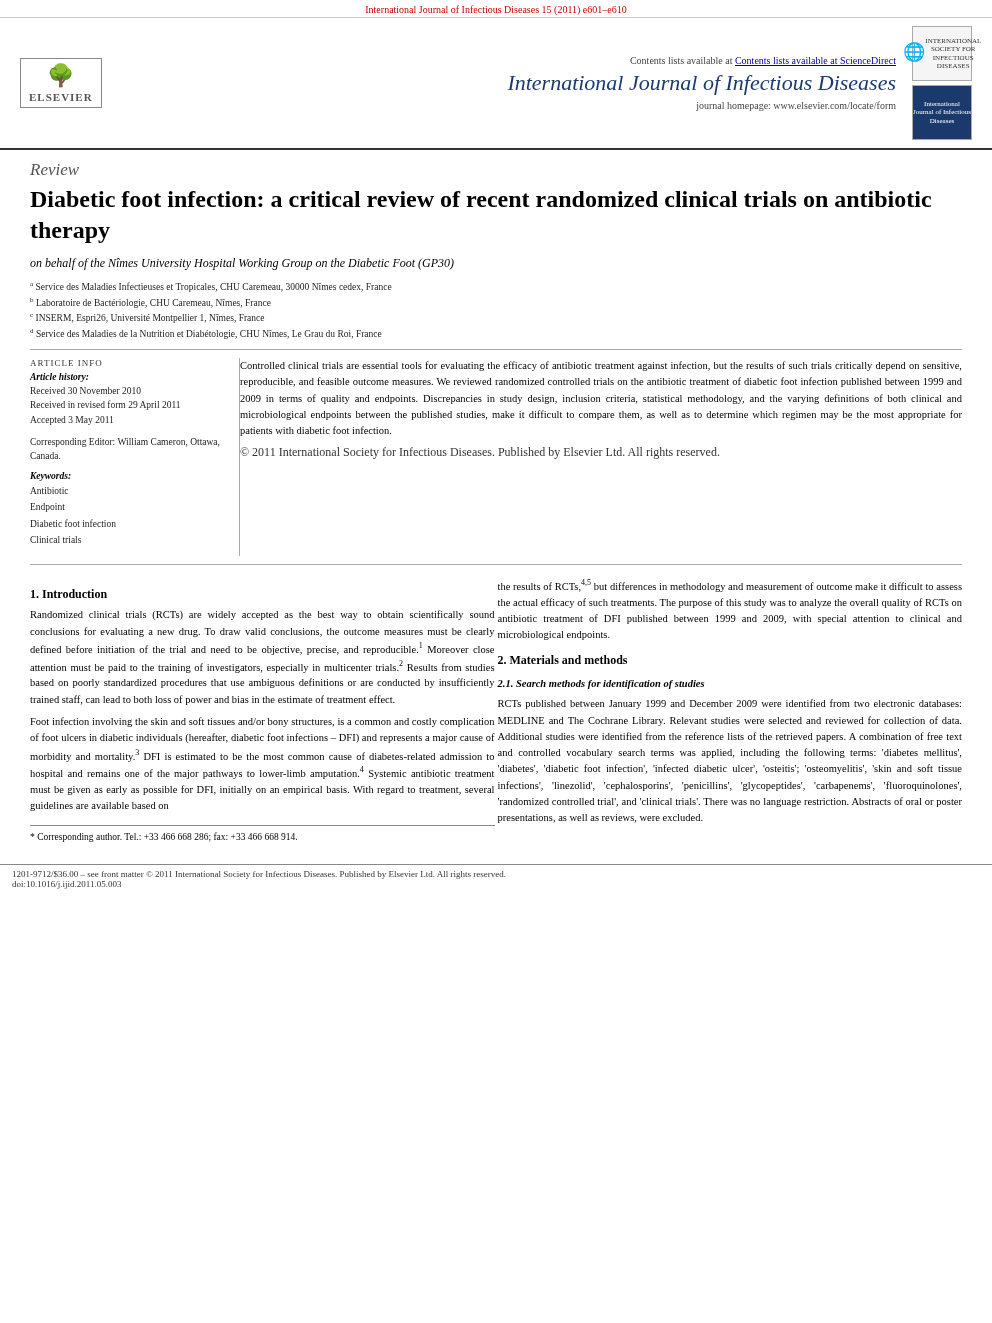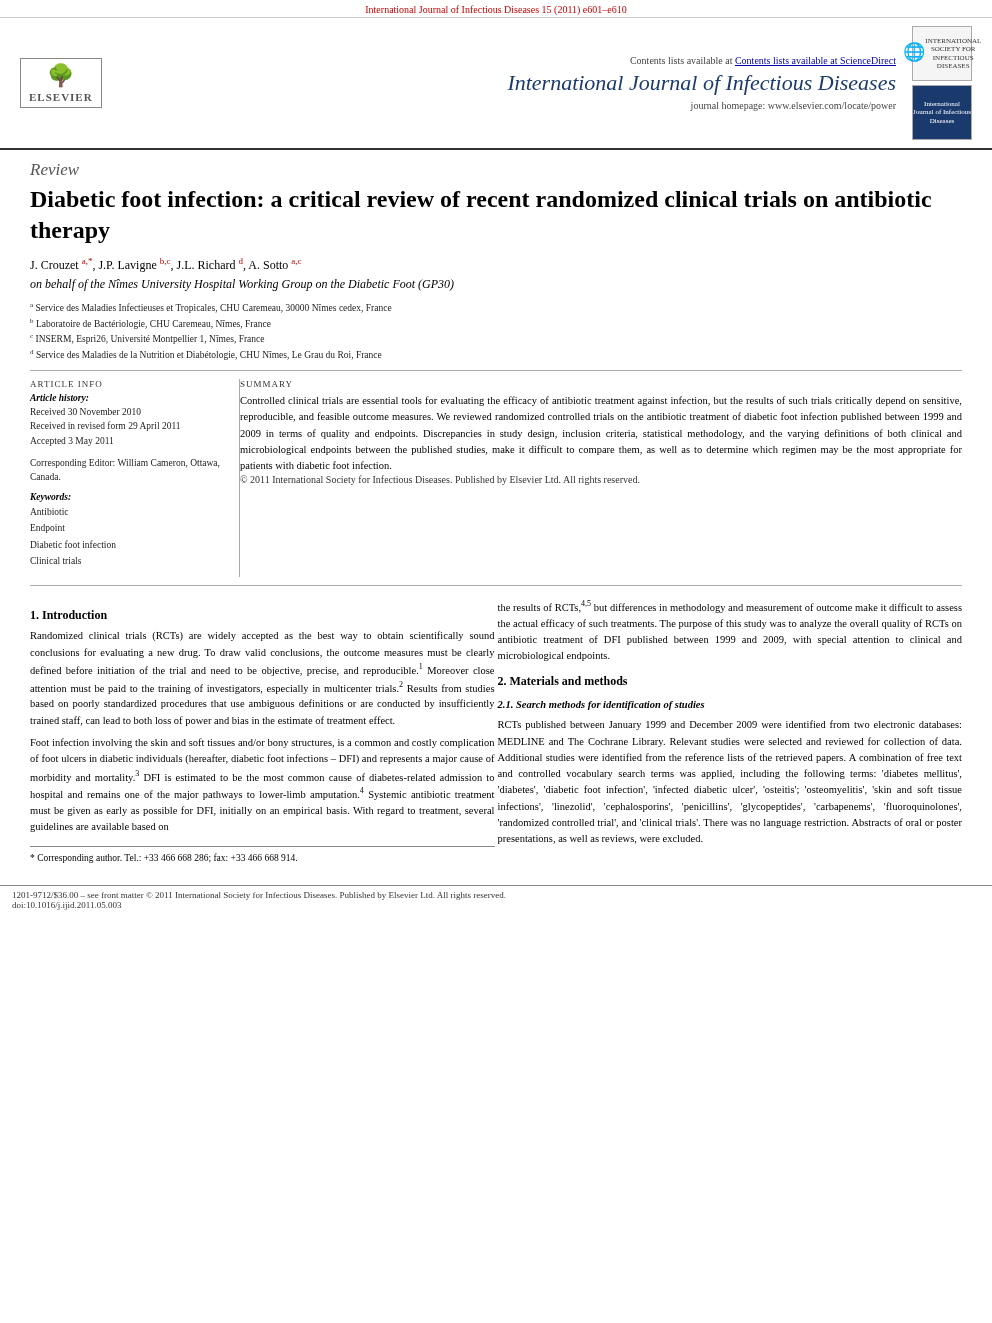--- a/index.html
+++ b/index.html
@@ -176,21 +176,22 @@
       line-height: 1.7;
       color: #222;
     }
     .summary-text {
       font-size: 10.5px;
       line-height: 1.55;
       text-align: justify;
       color: #000;
     }
     .copyright-text {
-      font-size: 10px;
+      font-size: 12px;
+      margin-top: 6px;
       color: #333;
     }
     .body-section {
       margin-top: 12px;
     }
     .two-col-body {
       display: flex;
       gap: 3px;
     }
     .body-col {
@@ -246,43 +247,40 @@
   <div class="elsevier-box">
     <span class="tree-icon">🌳</span>
     <span class="elsevier-brand">ELSEVIER</span>
   </div>
 
   <div class="journal-center">
     <div class="contents-line">
       Contents lists available at <span class="sciencedirect-link">Contents lists available at ScienceDirect</span>
     </div>
     <div class="journal-title">International Journal of Infectious Diseases</div>
-    <div class="journal-homepage">journal homepage: www.elsevier.com/locate/power</div>
+    <div class="journal-homepage">journal homepage: www.elsevier.com/locate/form</div>
   </div>
 
   <div class="journal-logos">
     <div class="logo-badge">
       <span class="logo-badge-globe">🌐</span>
       <span>INTERNATIONAL SOCIETY FOR INFECTIOUS DISEASES</span>
     </div>
     <div class="logo-badge" style="font-size:7px; background:#1a3a6e; color:#fff;">
       <span>International Journal of Infectious Diseases</span>
     </div>
   </div>
 </div>
 
 <div class="main-content">
 
   <div class="review-label">Review</div>
 
   <div class="article-title">Diabetic foot infection: a critical review of recent randomized clinical trials on antibiotic therapy</div>
 
-  <div class="authors">
-    J. Crouzet <sup>a,*</sup>, J.P. Lavigne <sup>b,c</sup>, J.L. Richard <sup>d</sup>, A. Sotto <sup>a,c</sup>
-  </div>
 
   <div class="behalf-line">on behalf of the Nîmes University Hospital Working Group on the Diabetic Foot (GP30)</div>
 
   <div class="affiliations">
     <sup>a</sup> Service des Maladies Infectieuses et Tropicales, CHU Caremeau, 30000 Nîmes cedex, France<br>
     <sup>b</sup> Laboratoire de Bactériologie, CHU Caremeau, Nîmes, France<br>
     <sup>c</sup> INSERM, Espri26, Université Montpellier 1, Nîmes, France<br>
     <sup>d</sup> Service des Maladies de la Nutrition et Diabétologie, CHU Nîmes, Le Grau du Roi, France
   </div>
 
@@ -306,21 +304,20 @@
 
       <div class="article-info-section">
         <div class="info-heading">Keywords:</div>
         <div class="keywords-list">
           Antibiotic<br>Endpoint<br>Diabetic foot infection<br>Clinical trials
         </div>
       </div>
     </div>
 
     <div class="col-right">
-      <div class="section-label">SUMMARY</div>
       <div class="summary-text">Controlled clinical trials are essential tools for evaluating the efficacy of antibiotic treatment against infection, but the results of such trials critically depend on sensitive, reproducible, and feasible outcome measures. We reviewed randomized controlled trials on the antibiotic treatment of diabetic foot infection published between 1999 and 2009 in terms of quality and endpoints. Discrepancies in study design, inclusion criteria, statistical methodology, and the varying definitions of both clinical and microbiological endpoints between the published studies, make it difficult to compare them, as well as to determine which regimen may be the most appropriate for patients with diabetic foot infection.</div>
       <div class="copyright-text">© 2011 International Society for Infectious Diseases. Published by Elsevier Ltd. All rights reserved.</div>
     </div>
   </div>
 
   <hr class="divider-line">
 
   <div class="two-col-body body-section">
 
     <div class="body-col">

